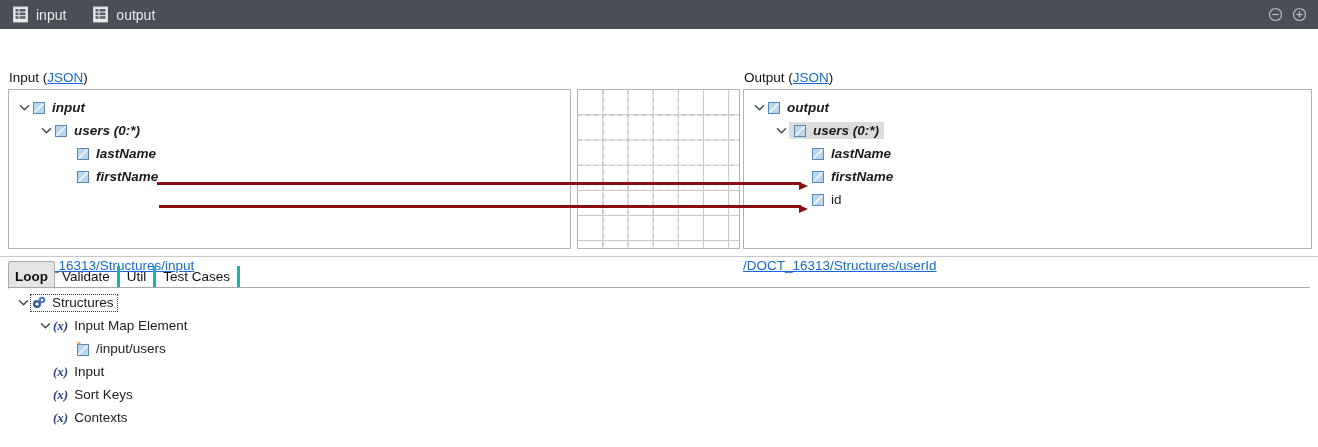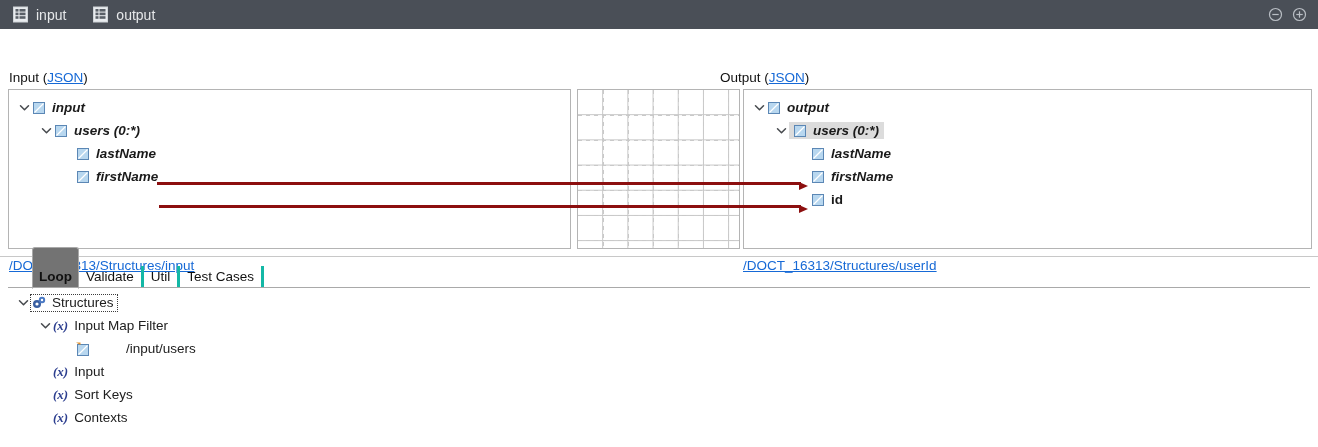--- a/index.html
+++ b/index.html
@@ -117,21 +117,21 @@
     width: 15px; height: 15px;
     flex: 0 0 15px;
     display: flex; align-items: center; justify-content: center;
     color: #3f3f3f;
   }
   .twisty svg { display: block; }
   .twisty.empty { visibility: hidden; }
   .nodeicon { width: 14px; height: 14px; flex: 0 0 14px; display: block; margin-right: 6px; }
   .nodetext { font-size: 13.5px; }
   .nodetext.mapped { font-weight: bold; font-style: italic; }
-  .nodetext.plain  { font-weight: bold; font-style: normal; text-align: center; }
+  .nodetext.plain  { font-weight: normal; font-style: normal; text-align: center; }
   .sel { background: #dcdcdc; padding: 1px 5px 1px 0; }
   .sel .nodeicon { margin-left: 4px; }
 
   
   .wire {
     position: absolute;
     height: 3px;
     background: #8c0f0f;
   }
   .arrowhead { position: absolute; }
@@ -164,28 +164,27 @@
   .btab {
     font-size: 13.5px;
     padding: 2px 7px 3px 7px;
     color: #111;
     border-right: 3px solid #14b8a6;
     cursor: default;
     line-height: 17px;
   }
   .btab.active {
     font-weight: bold;
-    background: #737373;
+    background: #e5e5e5;
     border: 1px solid #a9a9a9;
     border-bottom: 1px solid #ffffff;
     border-top-left-radius: 3px;
     border-top-right-radius: 3px;
     margin-bottom: -1px;
-    padding: 20px 6px 3px 6px;
-    margin-left: 24px;
+    padding: 6px 6px 3px 6px;
   }
   .btabs-underline {
     position: absolute;
     left: 8px; right: 8px;
     top: 287px;
     height: 1px;
     background: #a9a9a9;
   }
 
   
@@ -267,21 +266,21 @@
     </span>
   </div>
 </div>
 
 <div class="maparea">
 
   <div class="panel-title" style="left:9px; top:41px;">
     <span>Input (</span><span class="lnk">JSON</span><span>)</span>
   </div>
 
-  <div class="panel-title" style="left:720px; top:41px;">
+  <div class="panel-title" style="left:744px; top:41px;">
     <span>Output (</span><span class="lnk">JSON</span><span>)</span>
   </div>
 
   <div class="treepanel" id="input-panel">
     <div class="tree" id="input-tree">
         <div class="node" style="padding-left: 8px;">
           <span class="twisty">
             <svg viewBox="0 0 15 15" width="15" height="15">
               <path d="M3.5 5.8 L7.5 9.8 L11.5 5.8" fill="none" stroke="#46494d" stroke-width="1.5" stroke-linecap="round" stroke-linejoin="round"></path>
             </svg>
@@ -458,26 +457,26 @@
       </span>
     </div>
     <div class="bnode" style="padding-left: 30px;">
       <span class="twisty">
         <svg viewBox="0 0 15 15" width="15" height="15">
           <path d="M3.5 5.8 L7.5 9.8 L11.5 5.8" fill="none" stroke="#46494d" stroke-width="1.5" stroke-linecap="round" stroke-linejoin="round"></path>
         </svg>
       </span>
       <span style="display: flex; align-items: center;">
         <span class="fn">(x)</span>
-        <span class="lbl">Input Map Filter</span>
+        <span class="lbl">Input Map Element</span>
       </span>
     </div>
     <div class="bnode" style="padding-left: 52px;">
       <span class="twisty empty"></span>
-      <span style="display: flex; align-items: center; gap: 30px;">
+      <span style="display: flex; align-items: center;">
         <span class="bicon"><svg viewBox="0 0 16 16" width="16" height="16">
             <rect x="2.5" y="3.5" width="11" height="11" fill="#b8d7ef" stroke="#5b87b5" stroke-width="1"></rect>
             <path d="M3.5 13.5 L12.5 4.5" stroke="#ffffff" stroke-width="1.3"></path>
             <path d="M1 1.5 L5.5 1.5 L5.5 4 Z" fill="#e2922f"></path>
           </svg></span>
         <span class="lbl">/input/users</span>
       </span>
     </div>
     <div class="bnode" style="padding-left: 30px;">
       <span class="twisty empty"></span>

